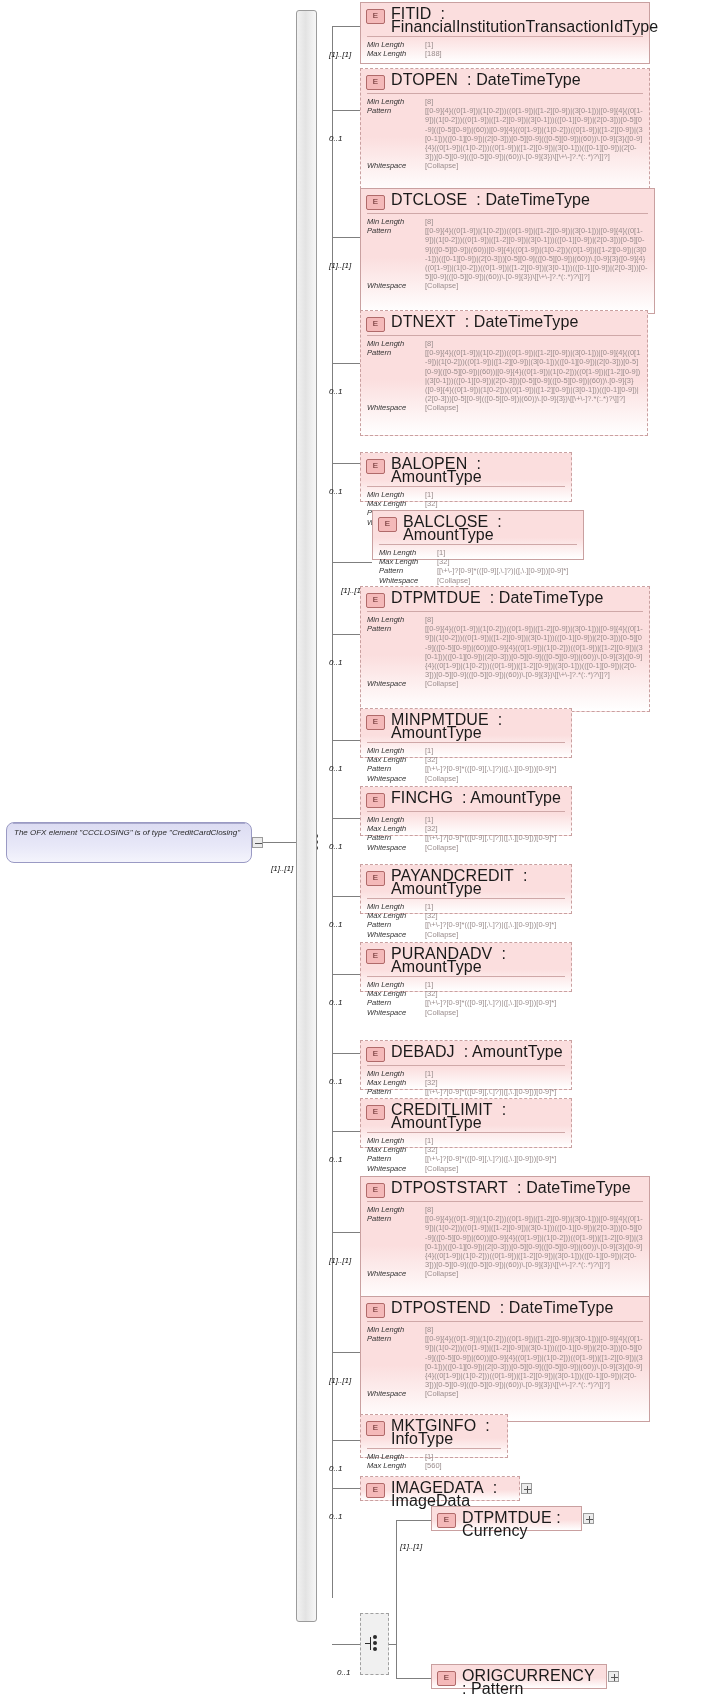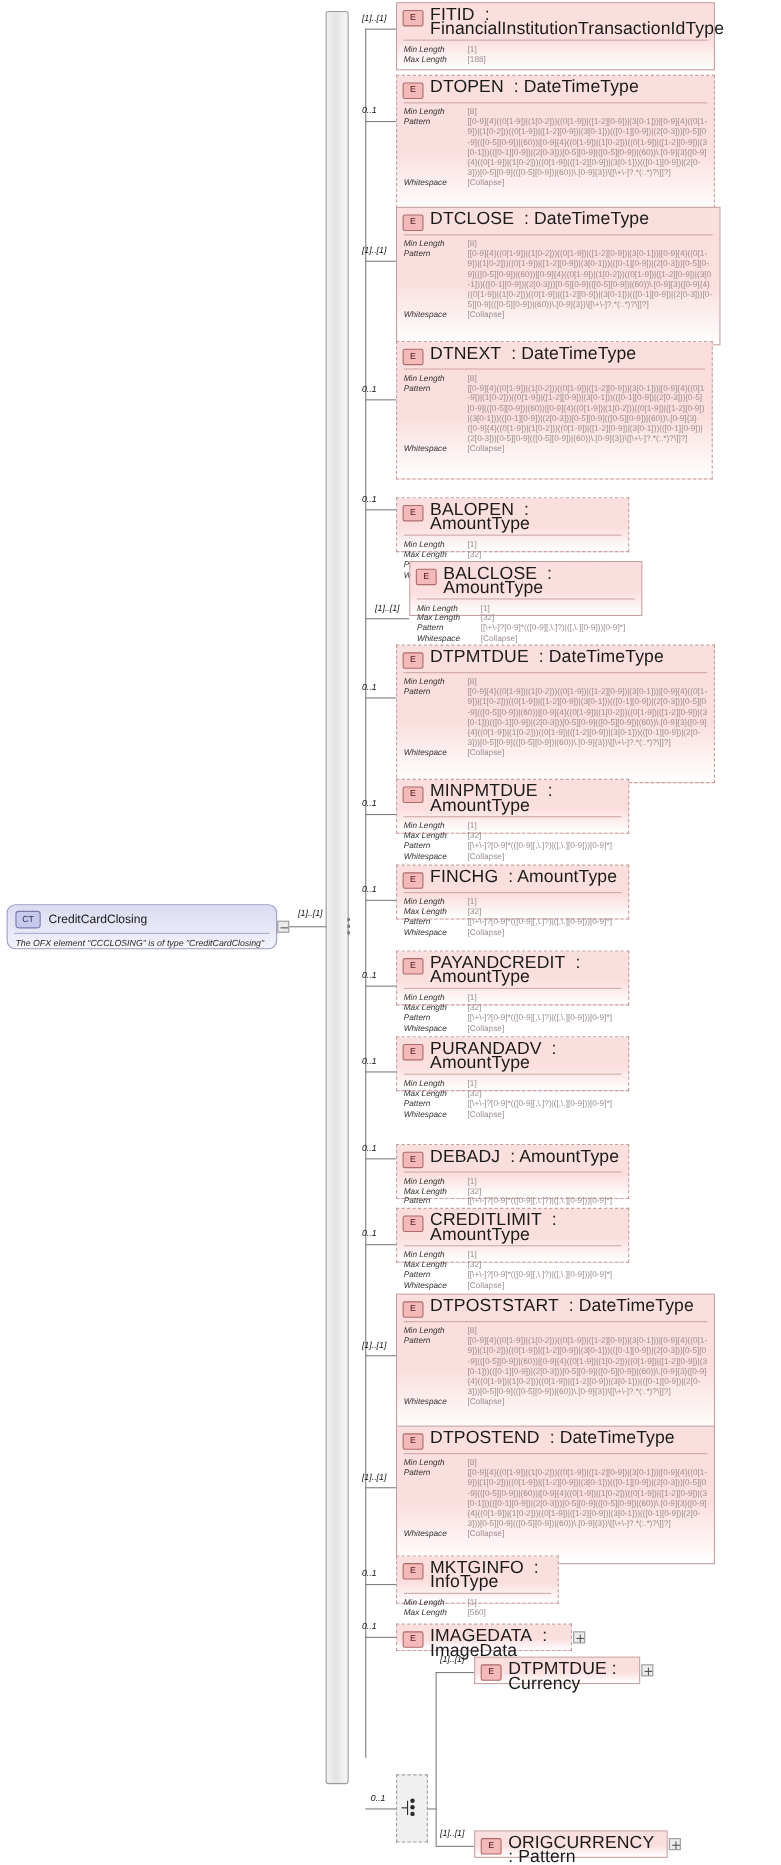--- a/index.html
+++ b/index.html
@@ -41,21 +41,21 @@
     border:1px solid #7a7ab0;background:#c9c9ec;border-radius:3px;
     font-size:8px;line-height:13px;text-align:center;color:#2a2a55;
   }
   .ctname{font-size:11px;color:#1a1a1a;}
   .ctsep{height:1px;background:#a9a9cc;margin:0 6px;}
   .ctdesc{font-size:8px;font-style:italic;color:#2a2a2a;padding:4px 7px 5px 7px;line-height:10px;}
 
   
   .vline{position:absolute;background:#7f7f7f;width:1px;}
   .hline{position:absolute;background:#7f7f7f;height:1px;}
-  .card{position:absolute;font-size:8px;font-style:italic;color:#111;white-space:nowrap;}
+  .card{position:absolute;font-size:8px;font-style:italic;color:#111;white-space:nowrap;margin-top:38px;}
 
   
   .seqbar{
     position:absolute;border:1px solid #9b9b9b;border-radius:3px;
     background:linear-gradient(to right,#f2f2f2 0%,#e3e3e3 45%,#f7f7f7 100%);
   }
   
   .comp{position:absolute;width:22px;height:18px;}
   .comp i{position:absolute;background:#2b2b2b;}
   .comp .d{width:4px;height:4px;border-radius:50%;}
@@ -70,24 +70,20 @@
   .plus:before{left:2px;top:4.5px;width:7px;height:1px;}
   .plus:after{top:2px;left:4.5px;height:7px;width:1px;}
   
   .minus{position:absolute;width:11px;height:11px;border:1px solid #9b9b9b;background:#ececec;box-sizing:border-box;}
   .minus:before{content:"";position:absolute;left:2px;top:4.5px;width:7px;height:1px;background:#555;}
 </style>
 </head>
 <body>
 
 <div class="ctbox" style="left:6px;top:822px;width:246px;height:41px;">
-  <div class="cthead">
-    <div class="cttag">CT</div>
-    <div class="ctname">CreditCardClosing</div>
-  </div>
   <div class="ctsep"></div>
   <div class="ctdesc">The OFX element "CCCLOSING" is of type "CreditCardClosing"</div>
 </div>
 
 <div class="minus" style="left:252px;top:837px;"></div>
 <div class="hline" style="left:263px;top:842px;width:45px;"></div>
 <div class="card" style="left:271px;top:826px;">[1]..[1]</div>
 <div class="comp" style="left:306px;top:834px;">
   <i style="left:0;top:8px;width:5px;height:1px;"></i>
   <i style="left:5px;top:2px;width:1px;height:13px;"></i>

